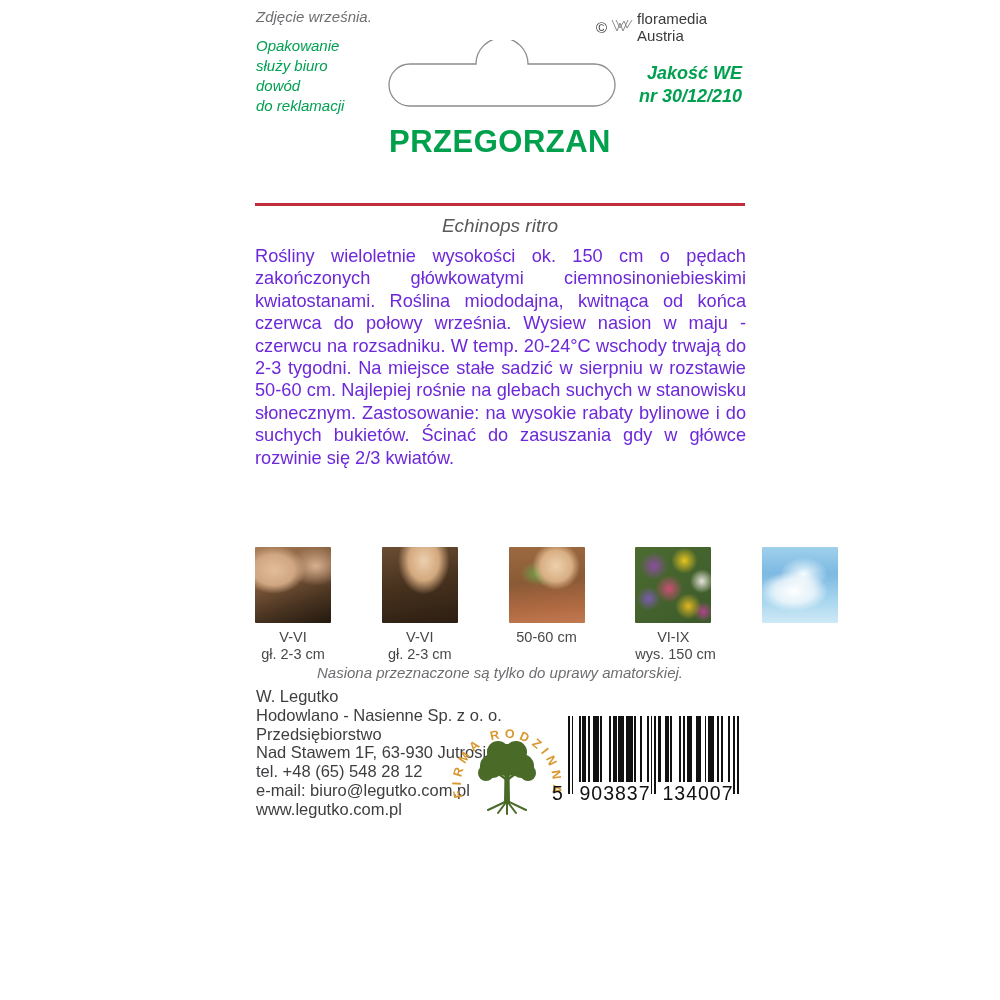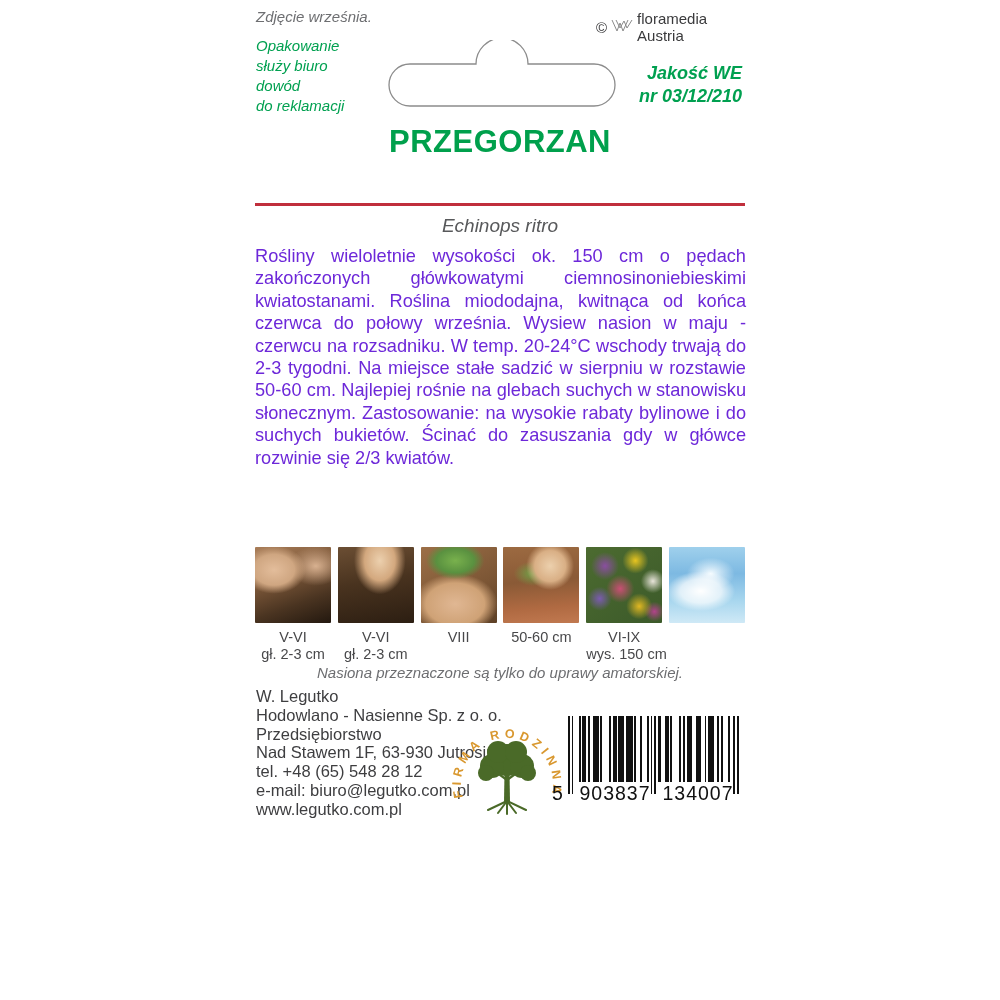--- a/index.html
+++ b/index.html
@@ -28,21 +28,21 @@
 
   .redline { left:255px; top:203px; width:490px; height:3px; background:#C02E3C; }
 
   .latin { left:255px; top:215px; width:490px; text-align:center; font-size:19px; font-style:italic;
            color:#58595b; }
 
   .desc { left:255px; top:245px; width:491px; font-size:18.2px; line-height:22.4px; color:#6d28d9;
           text-align:justify; }
 
   
-  .picto-row { left:255px; top:547px; width:490px; display:flex; justify-content:space-between; }
+  .picto-row { left:255px; top:547px; width:583px; display:flex; justify-content:space-between; }
   .picto-cell { width:76px; text-align:center; }
   .picto-img { width:76px; height:76px; border-radius:1px; }
   .picto-caption { margin-top:6px; font-size:14.5px; line-height:17px; color:#48484a; white-space:nowrap; }
 
   .img-1 { background:
       radial-gradient(ellipse 60% 45% at 25% 30%, #e3bd9b 0%, #cfa681 45%, rgba(0,0,0,0) 70%),
       radial-gradient(ellipse 55% 40% at 80% 25%, #d8b190 0%, rgba(0,0,0,0) 65%),
       linear-gradient(160deg, #a97d58 0%, #7a5638 40%, #4a3421 70%, #23180f 100%); }
   .img-2 { background:
       radial-gradient(ellipse 50% 65% at 55% 18%, #ecd0ae 0%, #d3a87e 40%, rgba(0,0,0,0) 68%),
@@ -106,21 +106,21 @@
         <g fill="none" stroke="#8a8a8a" stroke-width="1">
           <path d="M1,1 L6,12 L9,4 L12,12 L17,1"></path>
           <path d="M5,1 L9,9 L13,2 L16,9 L21,1"></path>
         </g>
       </svg>
     </span>
     <span>floramedia Austria</span>
   </div>
   <div class="abs quality">
     <div>Jakość WE</div>
-    <div>nr 03/12/210</div>
+    <div>nr 30/12/210</div>
   </div>
 
   <div class="abs hanger">
     <svg width="228" height="70" viewBox="0 0 228 70">
       <path d="M 22,24 L 88,24 A 26,26 0 0 1 140,24 L 206,24 A 21,21 0 0 1 206,66 L 22,66 A 21,21 0 0 1 22,24 Z" fill="#ffffff" stroke="#8c8c8c" stroke-width="1.3"></path>
     </svg>
   </div>
 
   <div class="abs title">PRZEGORZAN</div>
   <div class="abs redline"></div>
@@ -134,27 +134,20 @@
       <div class="picto-caption">
         <div>V-VI</div>
         <div>gł. 2-3 cm</div>
       </div>
     </div>
     <div class="picto-cell">
       <div class="picto-img img-2"></div>
       <div class="picto-caption">
         <div>V-VI</div>
         <div>gł. 2-3 cm</div>
-      </div>
-    </div>
-    <div class="picto-cell">
-      <div class="picto-img img-3"></div>
-      <div class="picto-caption">
-        <div>VIII</div>
-        <div></div>
       </div>
     </div>
     <div class="picto-cell">
       <div class="picto-img img-4"></div>
       <div class="picto-caption">
         <div>50-60 cm</div>
         <div></div>
       </div>
     </div>
     <div class="picto-cell">

